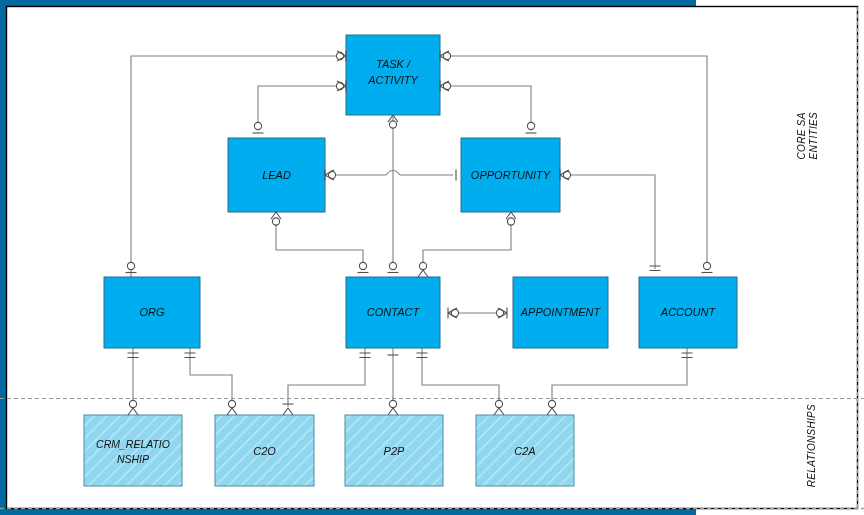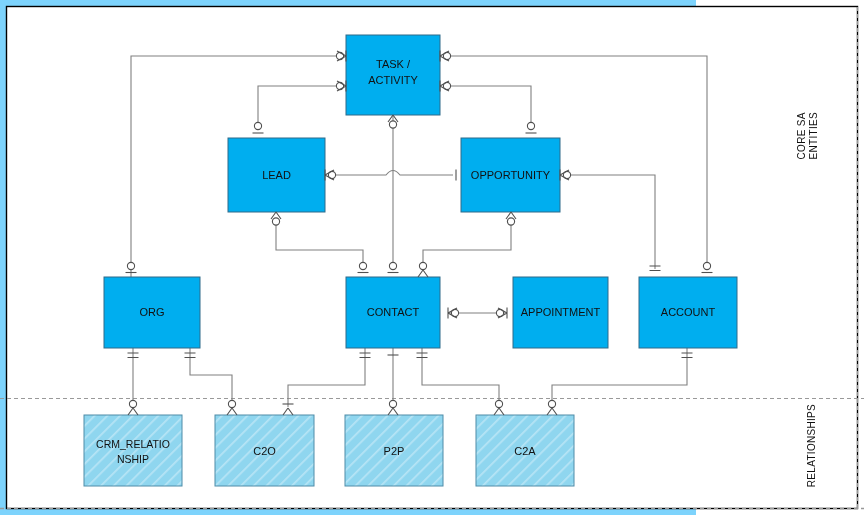--- a/index.html
+++ b/index.html
@@ -1,18 +1,18 @@
 <!DOCTYPE html>
 <html><head>
 <meta charset="utf-8">
 <style>
   html,body{margin:0;padding:0;background:#ffffff;}
   body{width:864px;height:515px;overflow:hidden;
        font-family:"Liberation Sans","DejaVu Sans",sans-serif;}
-  #canvas{position:relative;width:696px;height:515px;background:#7dd3fc;}
+  #canvas{position:relative;width:696px;height:515px;background:#0369a1;font-style:italic;}
   #svgroot{position:absolute;left:0;top:0;width:864px;height:515px;}
   .side-label{
     position:absolute;
     font-size:10px;
     color:#111;
     letter-spacing:.3px;
     line-height:12px;
     text-align:center;
     writing-mode:vertical-rl;
     transform:rotate(180deg);

